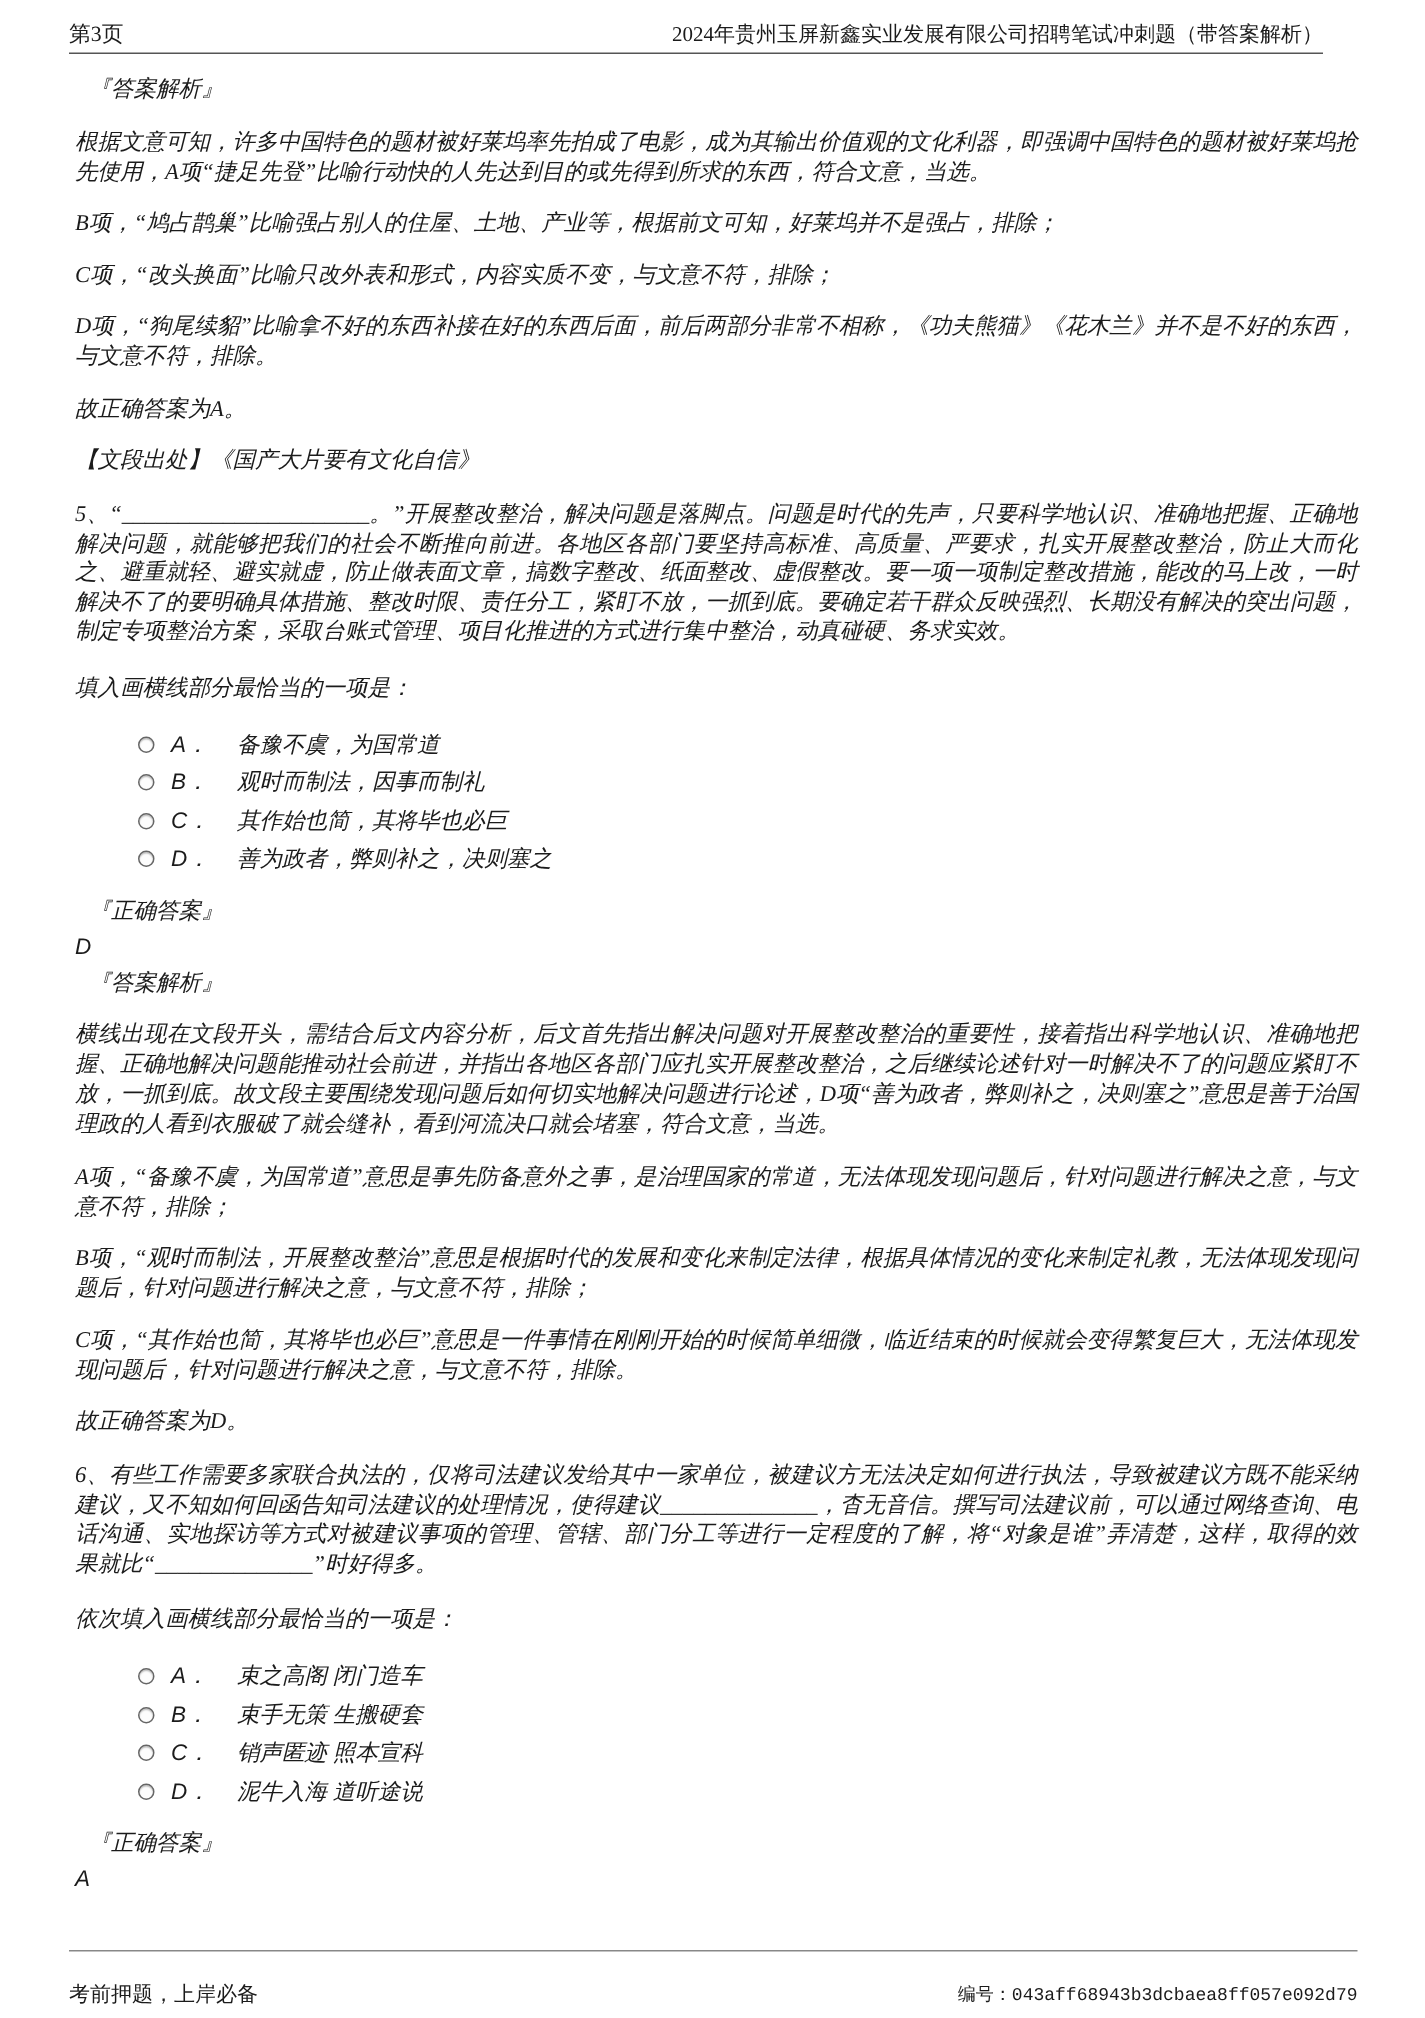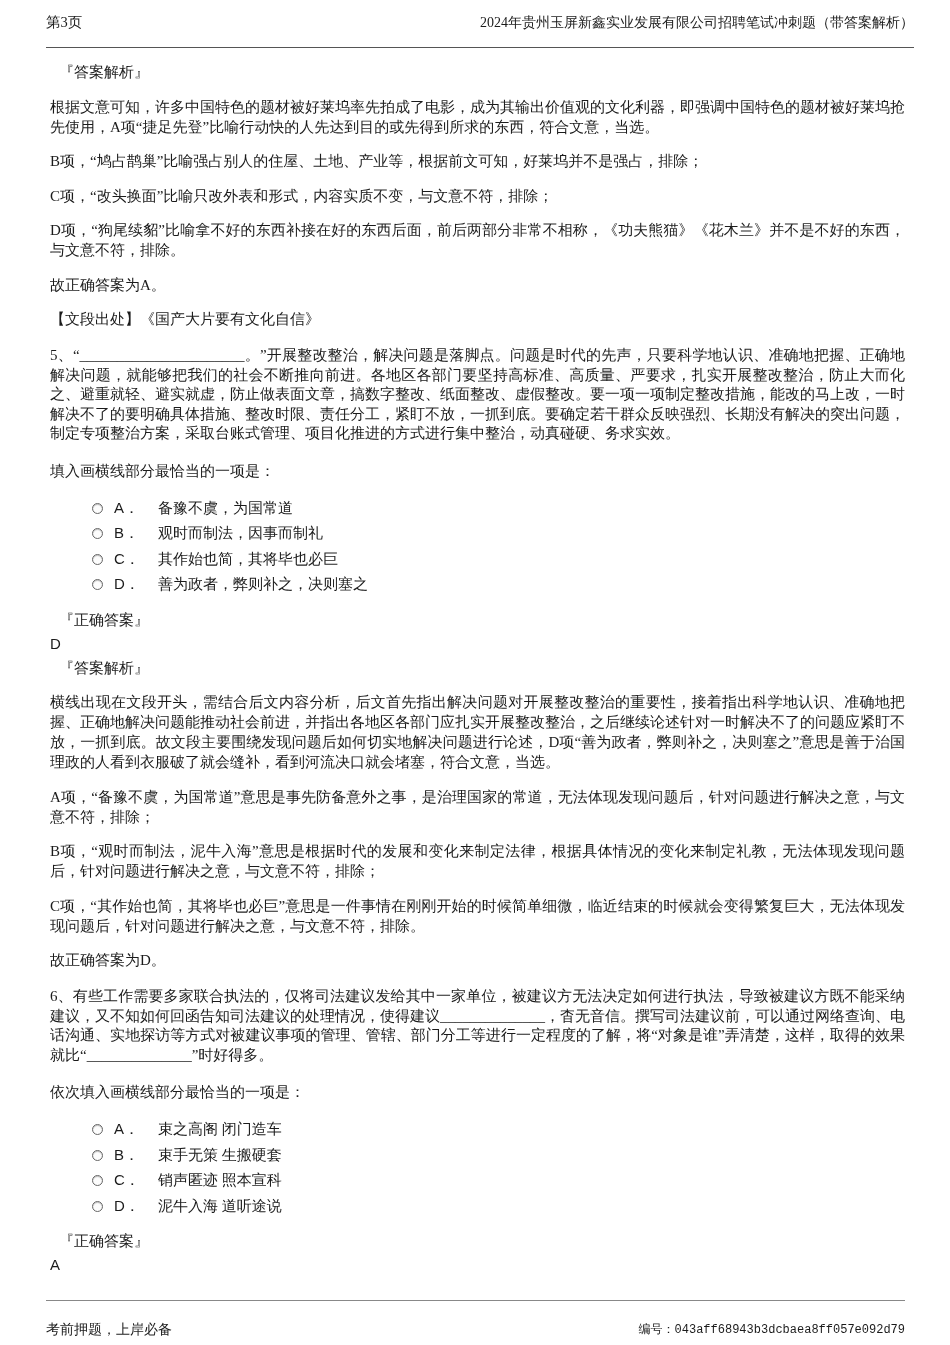--- a/index.html
+++ b/index.html
@@ -7,29 +7,29 @@
     position:relative;
     width:950px;height:1345px;
     background:#fff;
     overflow:hidden;
     font-family:"Liberation Serif","DejaVu Serif",serif;
     color:#1b1b1b;
   }
   
   .header{
     display:flex;justify-content:space-between;align-items:flex-end;
-    margin:0 36px 0 46px;
-    padding:13px 0 15px 0;
+    margin:0 68px 0 46px;
+    padding:13px 0 3px 0;
     border-bottom:1.5px solid #555;
     font-size:14.5px;
   }
   .header .page-num{white-space:nowrap;}
   .header .doc-title{white-space:nowrap;font-size:14px;}
   
-  .content{padding:0 45px 0 50px;font-size:15px;}
+  .content{padding:0 45px 0 50px;font-size:15px;font-style:italic;}
   .para{margin:14.5px 0;line-height:20px;text-align:justify;}
   .label{margin:13px 0 13px 9px;line-height:20px;}
   .label.top{margin-top:14px;}
   .tight{margin:4px 0 4px 9px;line-height:20px;}
   .answer{margin:4px 0;line-height:20px;font-family:"Liberation Sans","DejaVu Sans",sans-serif;}
   .stem{margin:17px 0;line-height:19.5px;text-align:justify;}
   
   .options{margin:15px 0 12px 0;}
   .option-row{
     display:flex;align-items:center;
@@ -106,21 +106,21 @@
         <span class="opt-text">善为政者，弊则补之，决则塞之</span>
       </div>
     </div>
 
     <div class="tight">『正确答案』</div>
     <div class="answer">D</div>
     <div class="tight">『答案解析』</div>
 
     <p class="para">横线出现在文段开头，需结合后文内容分析，后文首先指出解决问题对开展整改整治的重要性，接着指出科学地认识、准确地把握、正确地解决问题能推动社会前进，并指出各地区各部门应扎实开展整改整治，之后继续论述针对一时解决不了的问题应紧盯不放，一抓到底。故文段主要围绕发现问题后如何切实地解决问题进行论述，D项“善为政者，弊则补之，决则塞之”意思是善于治国理政的人看到衣服破了就会缝补，看到河流决口就会堵塞，符合文意，当选。</p>
     <p class="para">A项，“备豫不虞，为国常道”意思是事先防备意外之事，是治理国家的常道，无法体现发现问题后，针对问题进行解决之意，与文意不符，排除；</p>
-    <p class="para">B项，“观时而制法，泥牛入海”意思是根据时代的发展和变化来制定法律，根据具体情况的变化来制定礼教，无法体现发现问题后，针对问题进行解决之意，与文意不符，排除；</p>
+    <p class="para">B项，“观时而制法，开展整改整治”意思是根据时代的发展和变化来制定法律，根据具体情况的变化来制定礼教，无法体现发现问题后，针对问题进行解决之意，与文意不符，排除；</p>
     <p class="para">C项，“其作始也简，其将毕也必巨”意思是一件事情在刚刚开始的时候简单细微，临近结束的时候就会变得繁复巨大，无法体现发现问题后，针对问题进行解决之意，与文意不符，排除。</p>
     <p class="para">故正确答案为D。</p>
 
     <p class="stem">6、有些工作需要多家联合执法的，仅将司法建议发给其中一家单位，被建议方无法决定如何进行执法，导致被建议方既不能采纳建议，又不知如何回函告知司法建议的处理情况，使得建议______________，杳无音信。撰写司法建议前，可以通过网络查询、电话沟通、实地探访等方式对被建议事项的管理、管辖、部门分工等进行一定程度的了解，将“对象是谁”弄清楚，这样，取得的效果就比“______________”时好得多。</p>
     <p class="para">依次填入画横线部分最恰当的一项是：</p>
 
     <div class="options">
       <div class="option-row">
         <span class="radio"></span>
         <span class="opt-letter">A．</span>

